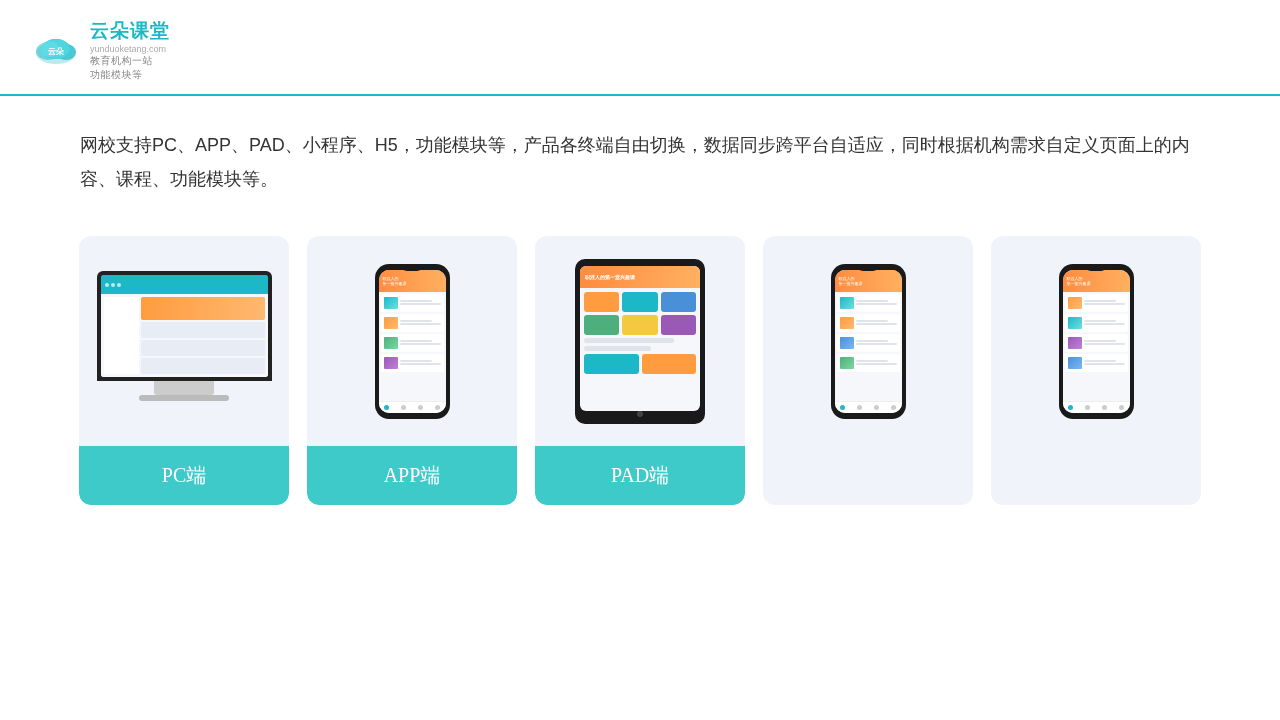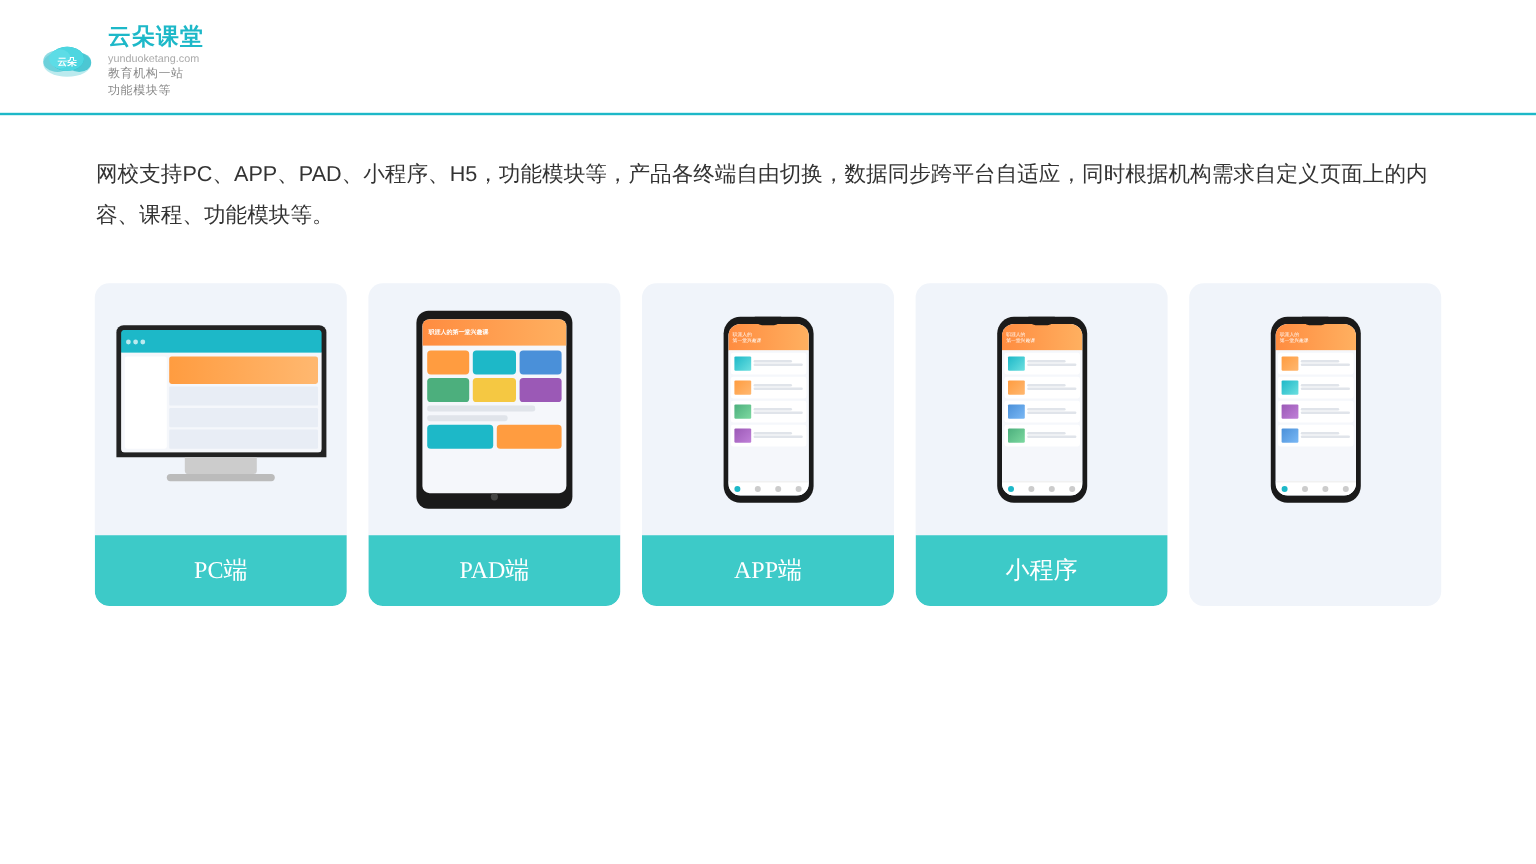--- a/index.html
+++ b/index.html
@@ -445,20 +445,72 @@
         </div>
         <div class="pc-stand"></div>
         <div class="pc-base"></div>
       </div>
     </div>
     <div class="card-label">PC端</div>
   </div>
 
   <div class="card">
     <div class="card-image-area">
+      <div class="phone-mockup">
+        <div class="phone-outer">
+          <div class="phone-notch"></div>
+          <div class="phone-screen">
+            <div class="phone-header-bar">
+              <div class="phone-header-text">职涯人的<br>第一堂兴趣课</div>
+            </div>
+            <div class="phone-content">
+              <div class="phone-card">
+                <div class="phone-card-img"></div>
+                <div class="phone-card-lines">
+                  <div class="phone-card-line"></div>
+                  <div class="phone-card-line"></div>
+                </div>
+              </div>
+              <div class="phone-card">
+                <div class="phone-card-img" style="background: linear-gradient(135deg, #ff9c40, #ffb870);"></div>
+                <div class="phone-card-lines">
+                  <div class="phone-card-line"></div>
+                  <div class="phone-card-line"></div>
+                </div>
+              </div>
+              <div class="phone-card">
+                <div class="phone-card-img" style="background: linear-gradient(135deg, #4caf7d, #7dd9a0);"></div>
+                <div class="phone-card-lines">
+                  <div class="phone-card-line"></div>
+                  <div class="phone-card-line"></div>
+                </div>
+              </div>
+              <div class="phone-card">
+                <div class="phone-card-img" style="background: linear-gradient(135deg, #9b59b6, #c080d8);"></div>
+                <div class="phone-card-lines">
+                  <div class="phone-card-line"></div>
+                  <div class="phone-card-line"></div>
+                </div>
+              </div>
+            </div>
+            <div class="phone-bottom-nav">
+              <div class="phone-nav-dot"></div>
+              <div class="phone-nav-dot inactive"></div>
+              <div class="phone-nav-dot inactive"></div>
+              <div class="phone-nav-dot inactive"></div>
+            </div>
+          </div>
+        </div>
+      </div>
+    </div>
+    <div class="card-label">APP端</div>
+  </div>
+
+  <div class="card">
+    <div class="card-image-area">
       <div class="pad-mockup">
         <div class="pad-outer">
           <div class="pad-home-btn"></div>
           <div class="pad-screen">
             <div class="pad-header-bar">
               <div class="pad-header-text">职涯人的第一堂兴趣课</div>
             </div>
             <div class="pad-content">
               <div class="pad-row-cards">
                 <div class="pad-mini-card orange"></div>
@@ -502,110 +554,57 @@
                 </div>
               </div>
               <div class="phone-card">
                 <div class="phone-card-img" style="background: linear-gradient(135deg, #ff9c40, #ffb870);"></div>
                 <div class="phone-card-lines">
                   <div class="phone-card-line"></div>
                   <div class="phone-card-line"></div>
                 </div>
               </div>
               <div class="phone-card">
+                <div class="phone-card-img" style="background: linear-gradient(135deg, #4a90d9, #7ab8f5);"></div>
+                <div class="phone-card-lines">
+                  <div class="phone-card-line"></div>
+                  <div class="phone-card-line"></div>
+                </div>
+              </div>
+              <div class="phone-card">
                 <div class="phone-card-img" style="background: linear-gradient(135deg, #4caf7d, #7dd9a0);"></div>
-                <div class="phone-card-lines">
-                  <div class="phone-card-line"></div>
-                  <div class="phone-card-line"></div>
-                </div>
-              </div>
-              <div class="phone-card">
-                <div class="phone-card-img" style="background: linear-gradient(135deg, #9b59b6, #c080d8);"></div>
                 <div class="phone-card-lines">
                   <div class="phone-card-line"></div>
                   <div class="phone-card-line"></div>
                 </div>
               </div>
             </div>
             <div class="phone-bottom-nav">
               <div class="phone-nav-dot"></div>
               <div class="phone-nav-dot inactive"></div>
               <div class="phone-nav-dot inactive"></div>
               <div class="phone-nav-dot inactive"></div>
             </div>
           </div>
         </div>
       </div>
     </div>
-    <div class="card-label">APP端</div>
   </div>
 
   <div class="card">
     <div class="card-image-area">
       <div class="phone-mockup">
         <div class="phone-outer">
           <div class="phone-notch"></div>
           <div class="phone-screen">
             <div class="phone-header-bar">
               <div class="phone-header-text">职涯人的<br>第一堂兴趣课</div>
             </div>
             <div class="phone-content">
               <div class="phone-card">
-                <div class="phone-card-img"></div>
-                <div class="phone-card-lines">
-                  <div class="phone-card-line"></div>
-                  <div class="phone-card-line"></div>
-                </div>
-              </div>
-              <div class="phone-card">
-                <div class="phone-card-img" style="background: linear-gradient(135deg, #ff9c40, #ffb870);"></div>
-                <div class="phone-card-lines">
-                  <div class="phone-card-line"></div>
-                  <div class="phone-card-line"></div>
-                </div>
-              </div>
-              <div class="phone-card">
-                <div class="phone-card-img" style="background: linear-gradient(135deg, #4a90d9, #7ab8f5);"></div>
-                <div class="phone-card-lines">
-                  <div class="phone-card-line"></div>
-                  <div class="phone-card-line"></div>
-                </div>
-              </div>
-              <div class="phone-card">
-                <div class="phone-card-img" style="background: linear-gradient(135deg, #4caf7d, #7dd9a0);"></div>
-                <div class="phone-card-lines">
-                  <div class="phone-card-line"></div>
-                  <div class="phone-card-line"></div>
-                </div>
-              </div>
-            </div>
-            <div class="phone-bottom-nav">
-              <div class="phone-nav-dot"></div>
-              <div class="phone-nav-dot inactive"></div>
-              <div class="phone-nav-dot inactive"></div>
-              <div class="phone-nav-dot inactive"></div>
-            </div>
-          </div>
-        </div>
-      </div>
-    </div>
-    <div class="card-label">小程序</div>
-  </div>
-
-  <div class="card">
-    <div class="card-image-area">
-      <div class="phone-mockup">
-        <div class="phone-outer">
-          <div class="phone-notch"></div>
-          <div class="phone-screen">
-            <div class="phone-header-bar">
-              <div class="phone-header-text">职涯人的<br>第一堂兴趣课</div>
-            </div>
-            <div class="phone-content">
-              <div class="phone-card">
                 <div class="phone-card-img" style="background: linear-gradient(135deg, #ff9c40, #ffb870);"></div>
                 <div class="phone-card-lines">
                   <div class="phone-card-line"></div>
                   <div class="phone-card-line"></div>
                 </div>
               </div>
               <div class="phone-card">
                 <div class="phone-card-img"></div>
                 <div class="phone-card-lines">
                   <div class="phone-card-line"></div>

